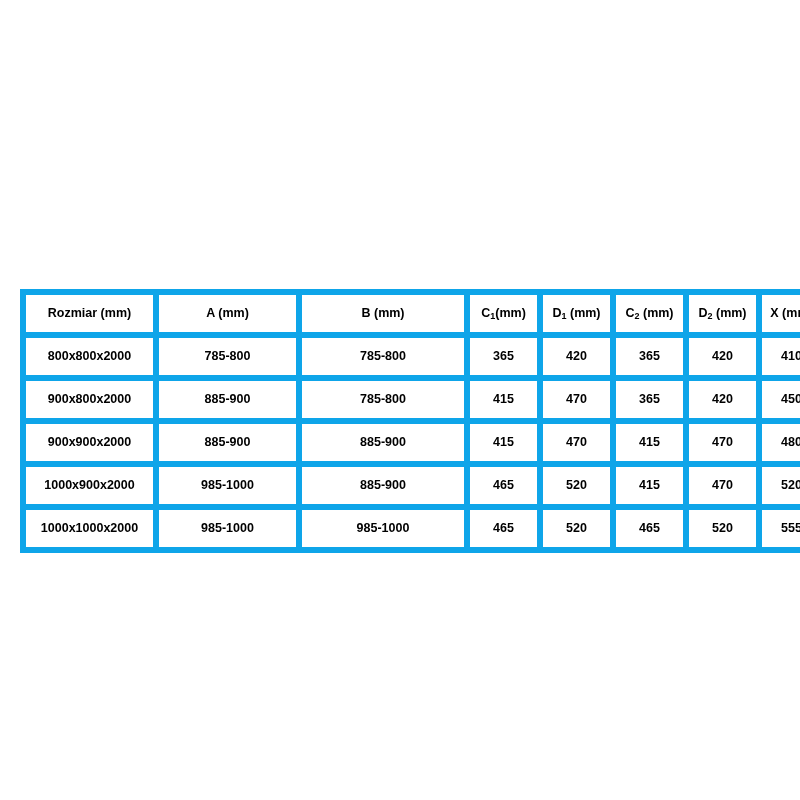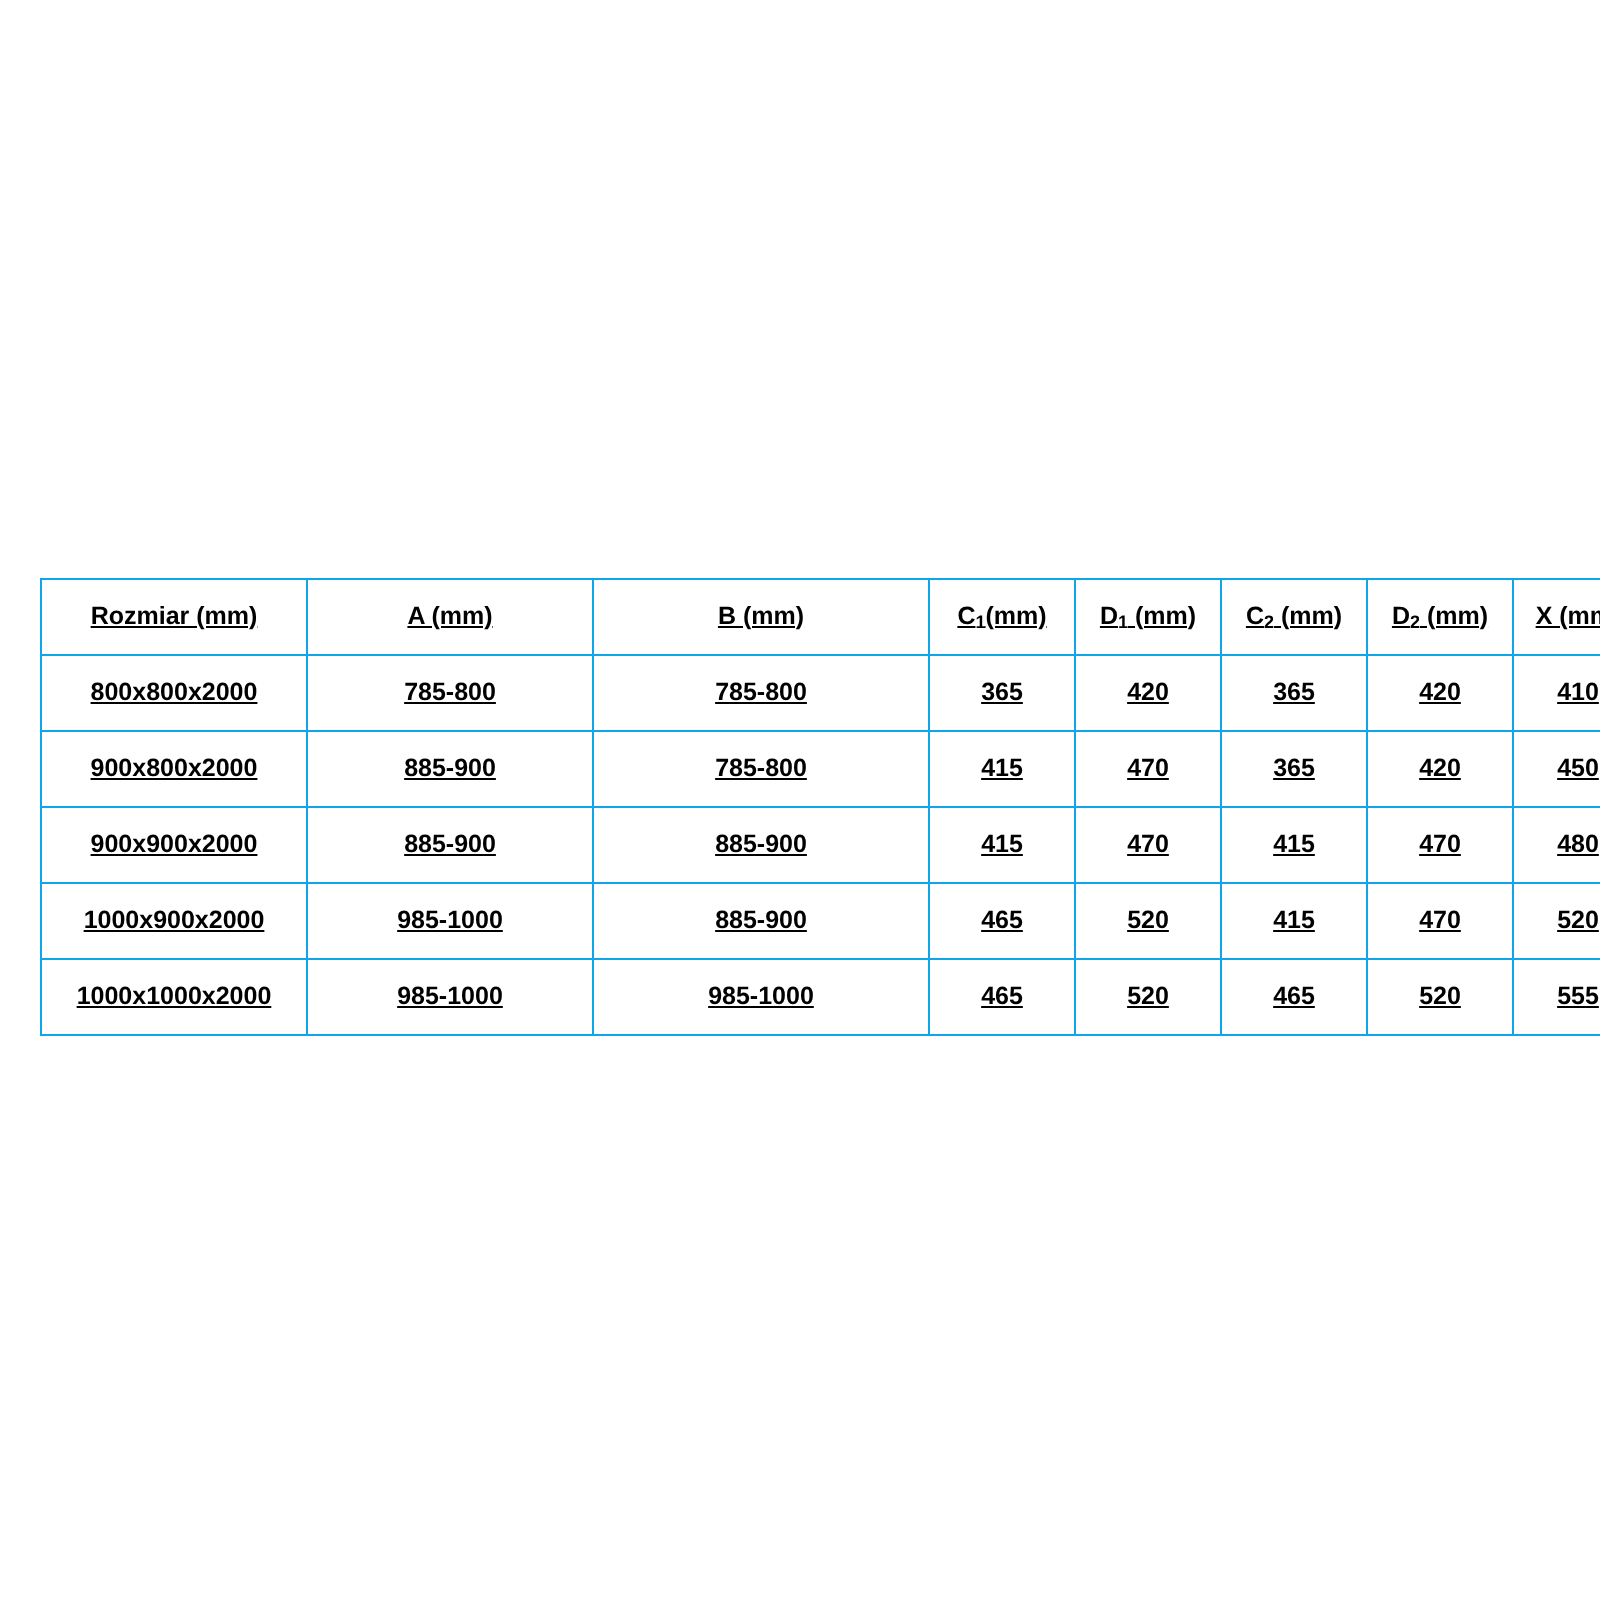--- a/index.html
+++ b/index.html
@@ -29,31 +29,30 @@
     top: 289px;
     width: 760px;
   }
   table.spec {
     border-collapse: collapse;
     width: 760px;
     table-layout: fixed;
   }
   table.spec th,
   table.spec td {
-    border: 1px solid #0ea5e9;
+    border: 6px solid #0ea5e9;
     text-align: center;
     vertical-align: middle;
     font-size: 12.5px;
     font-weight: bold;
     color: #000000;
     height: 37px;
     padding: 0 2px;
     line-height: 1.1;
     white-space: nowrap;
-    text-decoration: underline;
   }
   table.spec th {
     height: 37px;
   }
   
   col.c-size  { width: 133px; }
   col.c-a     { width: 143px; }
   col.c-b     { width: 168px; }
   col.c-c1    { width: 73px; }
   col.c-d1    { width: 73px; }

